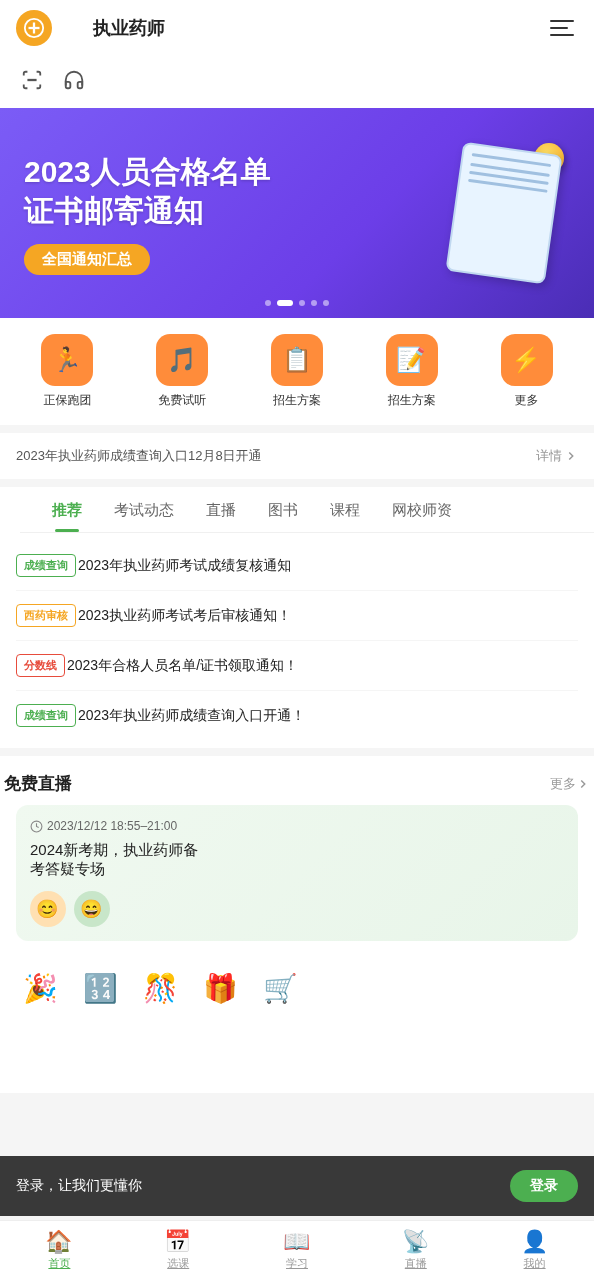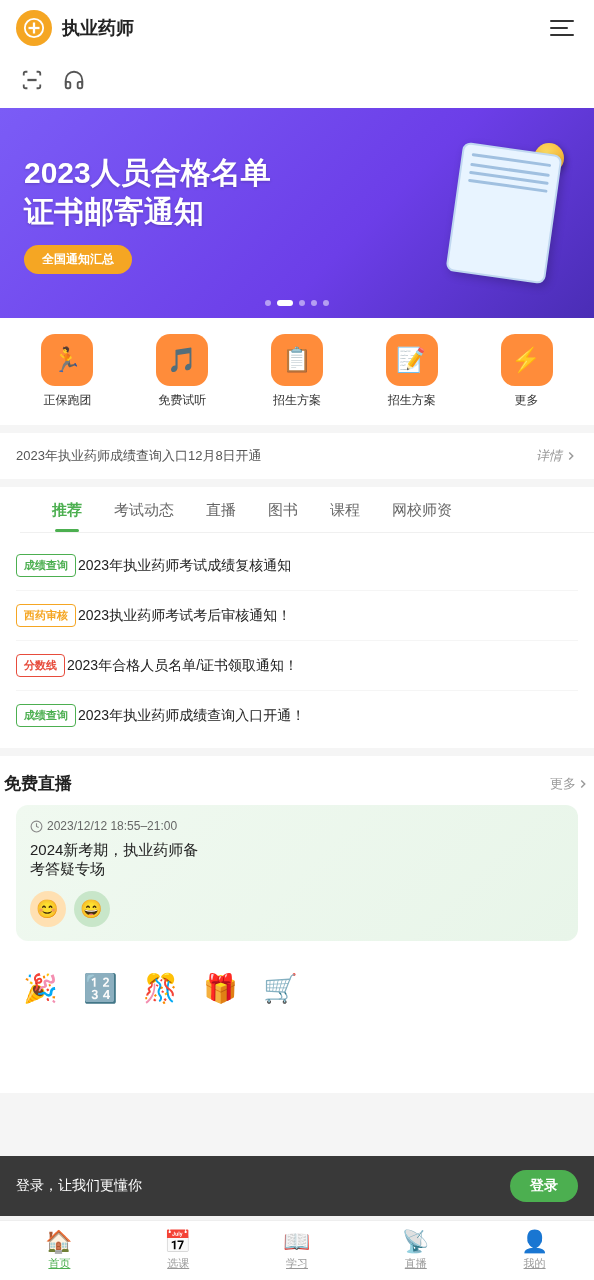--- a/index.html
+++ b/index.html
@@ -31,20 +31,21 @@
       align-items: center;
       justify-content: center;
       margin-right: 10px;
     }
     .header-logo svg { width: 22px; height: 22px; }
     .header-title {
       font-size: 18px;
       font-weight: bold;
       color: #222;
       flex: 1;
+      margin-left: 31px;
     }
     .header-menu {
       width: 28px;
       height: 28px;
       display: flex;
       flex-direction: column;
       justify-content: center;
       gap: 5px;
       cursor: pointer;
     }
@@ -115,21 +116,21 @@
       color: #fff;
       line-height: 1.3;
       text-shadow: 0 1px 3px rgba(0,0,0,0.2);
     }
     .banner-btn {
       margin-top: 14px;
       background: #f5a623;
       color: #fff;
       border-radius: 20px;
       padding: 6px 18px;
-      font-size: 12px;
+      font-size: 15px;
       font-weight: bold;
       display: inline-block;
     }
     .banner-decoration {
       position: absolute;
       right: 20px;
       top: 20px;
       width: 140px;
       height: 170px;
       display: flex;
@@ -231,21 +232,20 @@
       font-size: 13px;
       color: #555;
     }
     .notice-link {
       font-size: 13px;
       color: #999;
       display: flex;
       align-items: center;
       gap: 2px;
       cursor: pointer;
-      font-style: italic;
     }
 
     
     .tabs-section {
       background: #fff;
       margin-top: 8px;
     }
     .tabs-row {
       display: flex;
       padding: 0 16px;

